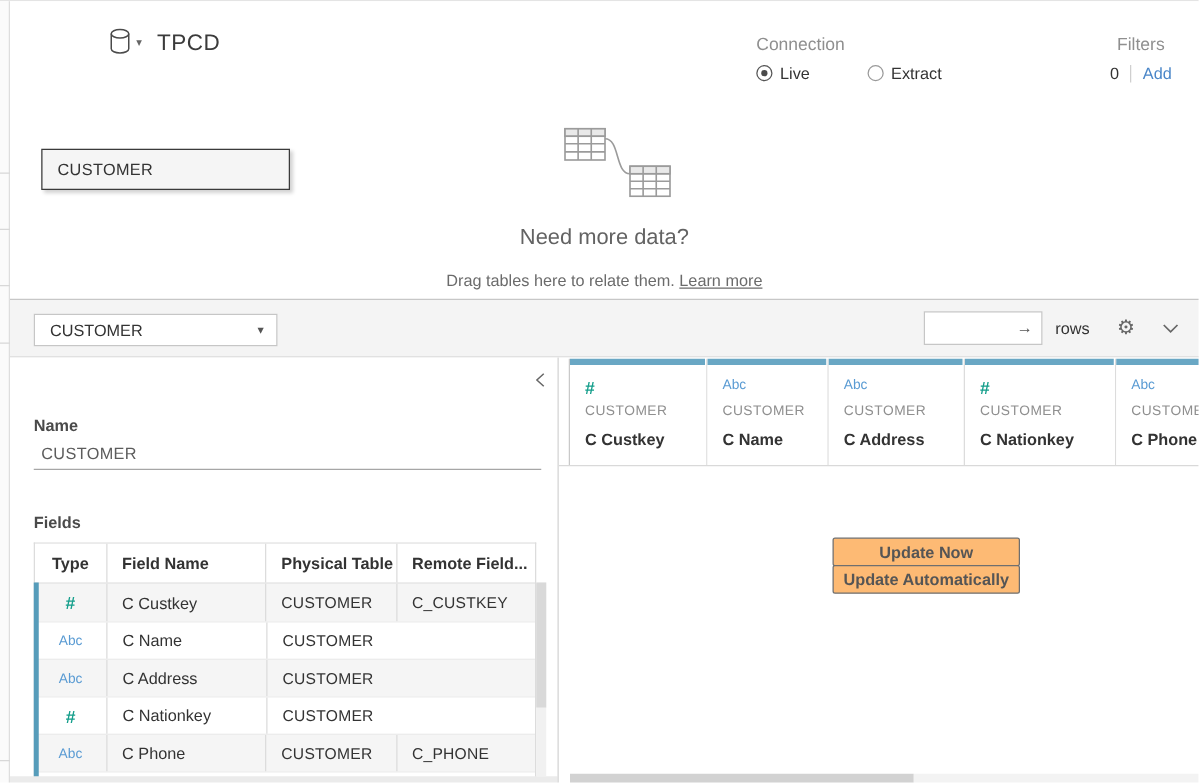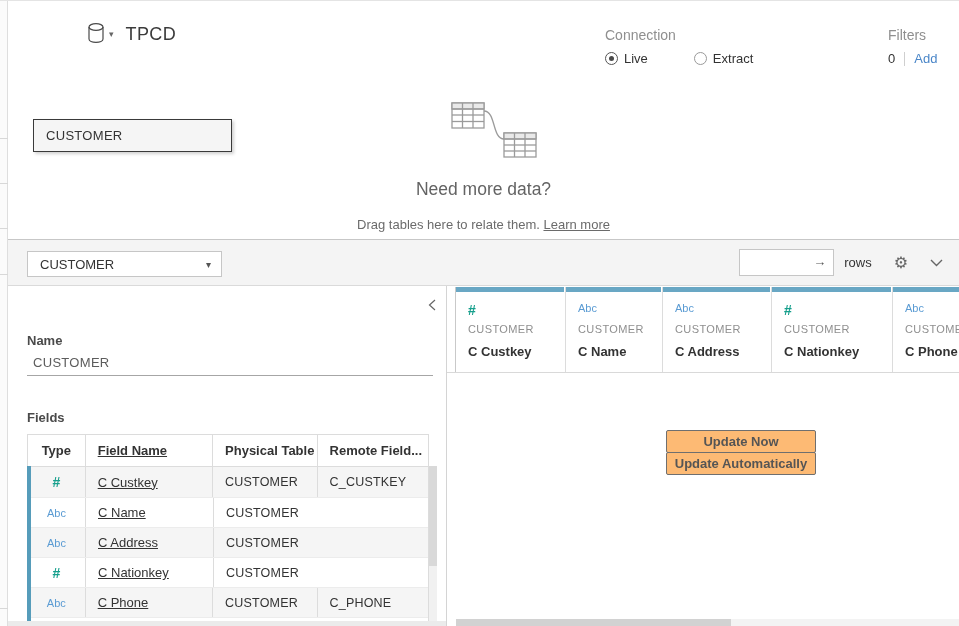--- a/index.html
+++ b/index.html
@@ -20,21 +20,21 @@
 
   .conn-block { position:absolute; left:597px; top:26px; }
   .block-label { font-size:14px; color:#8f8f8f; }
   .conn-options { display:flex; margin-top:8px; align-items:center; }
   .radio-opt { display:flex; align-items:center; margin-right:46px; cursor:default; }
   .radio { width:13px; height:13px; border-radius:50%; border:1px solid #9a9a9a; position:relative; background:#fff; }
   .radio.sel { border:1px solid #555; }
   .radio.sel::after { content:""; position:absolute; left:3px; top:3px; width:5px; height:5px; border-radius:50%; background:#4a4a4a; }
   .radio-label { font-size:13px; color:#333; margin-left:6px; }
 
-  .filters-block { position:absolute; left:880px; top:26px; }
+  .filters-block { position:absolute; left:880px; top:26px;text-align:center; }
   .filters-row { display:flex; align-items:center; margin-top:8px; }
   .filters-count { font-size:13px; color:#333; }
   .filters-sep { width:1px; height:14px; background:#cfcfcf; margin:0 9px; }
   .filters-add { font-size:13px; color:#4a86c8; cursor:pointer; }
 
   .table-pill { position:absolute; left:25px; top:118px; width:199px; height:33px; background:#f5f5f5; border:1px solid #3a3a3a; box-shadow:2px 2px 3px rgba(0,0,0,.18); display:flex; align-items:center; padding-left:12px; font-size:13px; color:#333; letter-spacing:.3px; cursor:grab; }
 
   .tables-graphic { position:absolute; left:432px; top:93px; }
   .empty-title { position:absolute; left:0; top:178px; width:951px; text-align:center; font-size:17.5px; color:#636363; }
   .empty-sub { position:absolute; left:0; top:216px; width:951px; text-align:center; font-size:13px; color:#6b6b6b; }
@@ -66,21 +66,21 @@
 
   .fields-table { position:absolute; left:19px; top:148px; width:402px; border:1px solid #dcdcdc; border-bottom:none; }
   .ft-row { display:flex; height:30px; align-items:center; background:#fff; }
   .ft-row.head { height:32px; background:#fff; border-bottom:1px solid #dcdcdc; }
   .ft-row.alt { background:#f5f5f5; }
   .ft-row + .ft-row { border-top:1px solid #ececec; }
   .ft-row.head + .ft-row { border-top:none; }
   .ft-c { height:100%; display:flex; align-items:center; padding-left:12px; border-right:1px solid #dcdcdc; overflow:hidden; white-space:nowrap; }
   .ft-c:last-child { border-right:none; }
   .c-type { width:58px; justify-content:center; padding-left:0; }
-  .c-name { width:128px;text-decoration:underline; }
+  .c-name { width:128px; }
   .c-phys { width:105px; }
   .c-rem  { width:111px; }
   .ft-row.head .ft-c { font-size:13px; font-weight:bold; color:#333; }
   .ft-row .fval { font-size:13px; color:#333; }
   .ft-row .fcap { font-size:12.5px; color:#333; letter-spacing:.2px; }
   .t-num { color:#169f8c; font-size:14px; font-weight:bold; }
   .t-str { color:#5a9bd3; font-size:11px; }
   .ft-partial { height:6px; background:#fff; border-top:1px solid #ececec; }
   .tbody-stripe { position:absolute; left:19px; top:180px; width:4px; height:156px; background:#569cba; }
   .ft-vscroll { position:absolute; left:421px; top:180px; width:8px; height:155px; background:#f1f1f1; }

